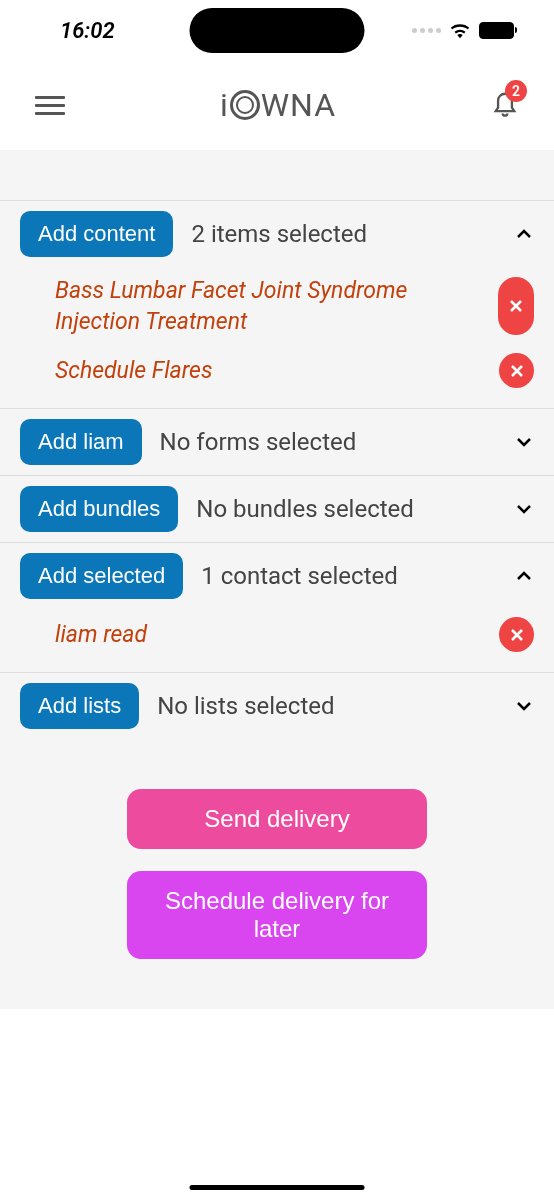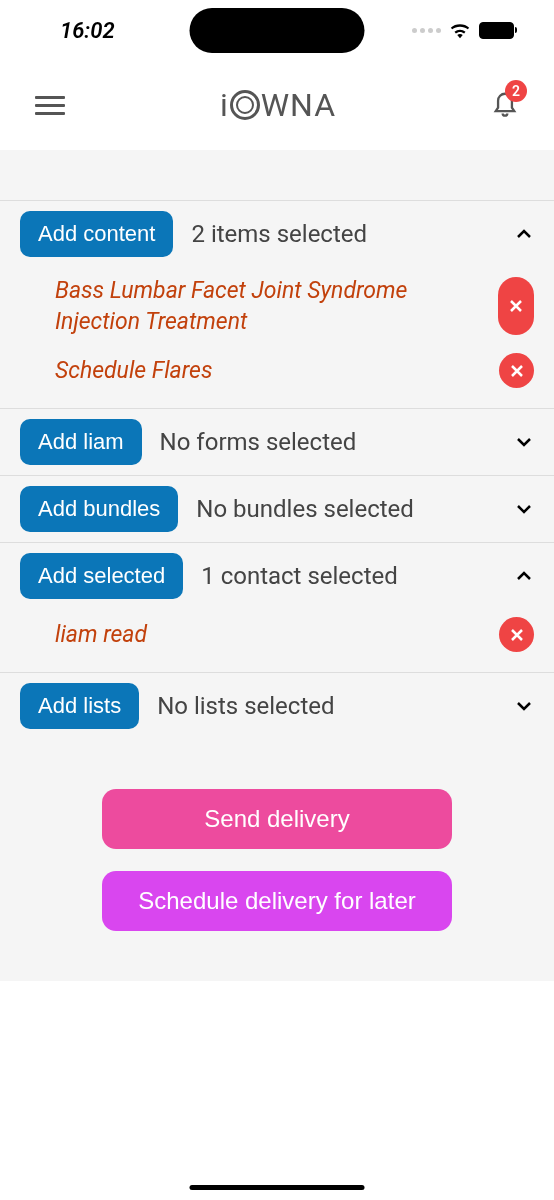--- a/index.html
+++ b/index.html
@@ -212,21 +212,21 @@
     .items-wrap { padding-bottom: 12px; }
     .actions {
       padding: 50px 20px;
       display: flex;
       flex-direction: column;
       align-items: center;
       gap: 22px;
       background: #f5f5f5;
     }
     .action-btn {
-      width: 350px;
+      width: 300px;
       padding: 16px;
       border: none;
       border-radius: 14px;
       font-size: 24px;
       font-weight: 500;
       cursor: pointer;
       color: #fff;
     }
     .action-primary { background: #ed4b9e; }
     .action-secondary { background: #d946ef; }

